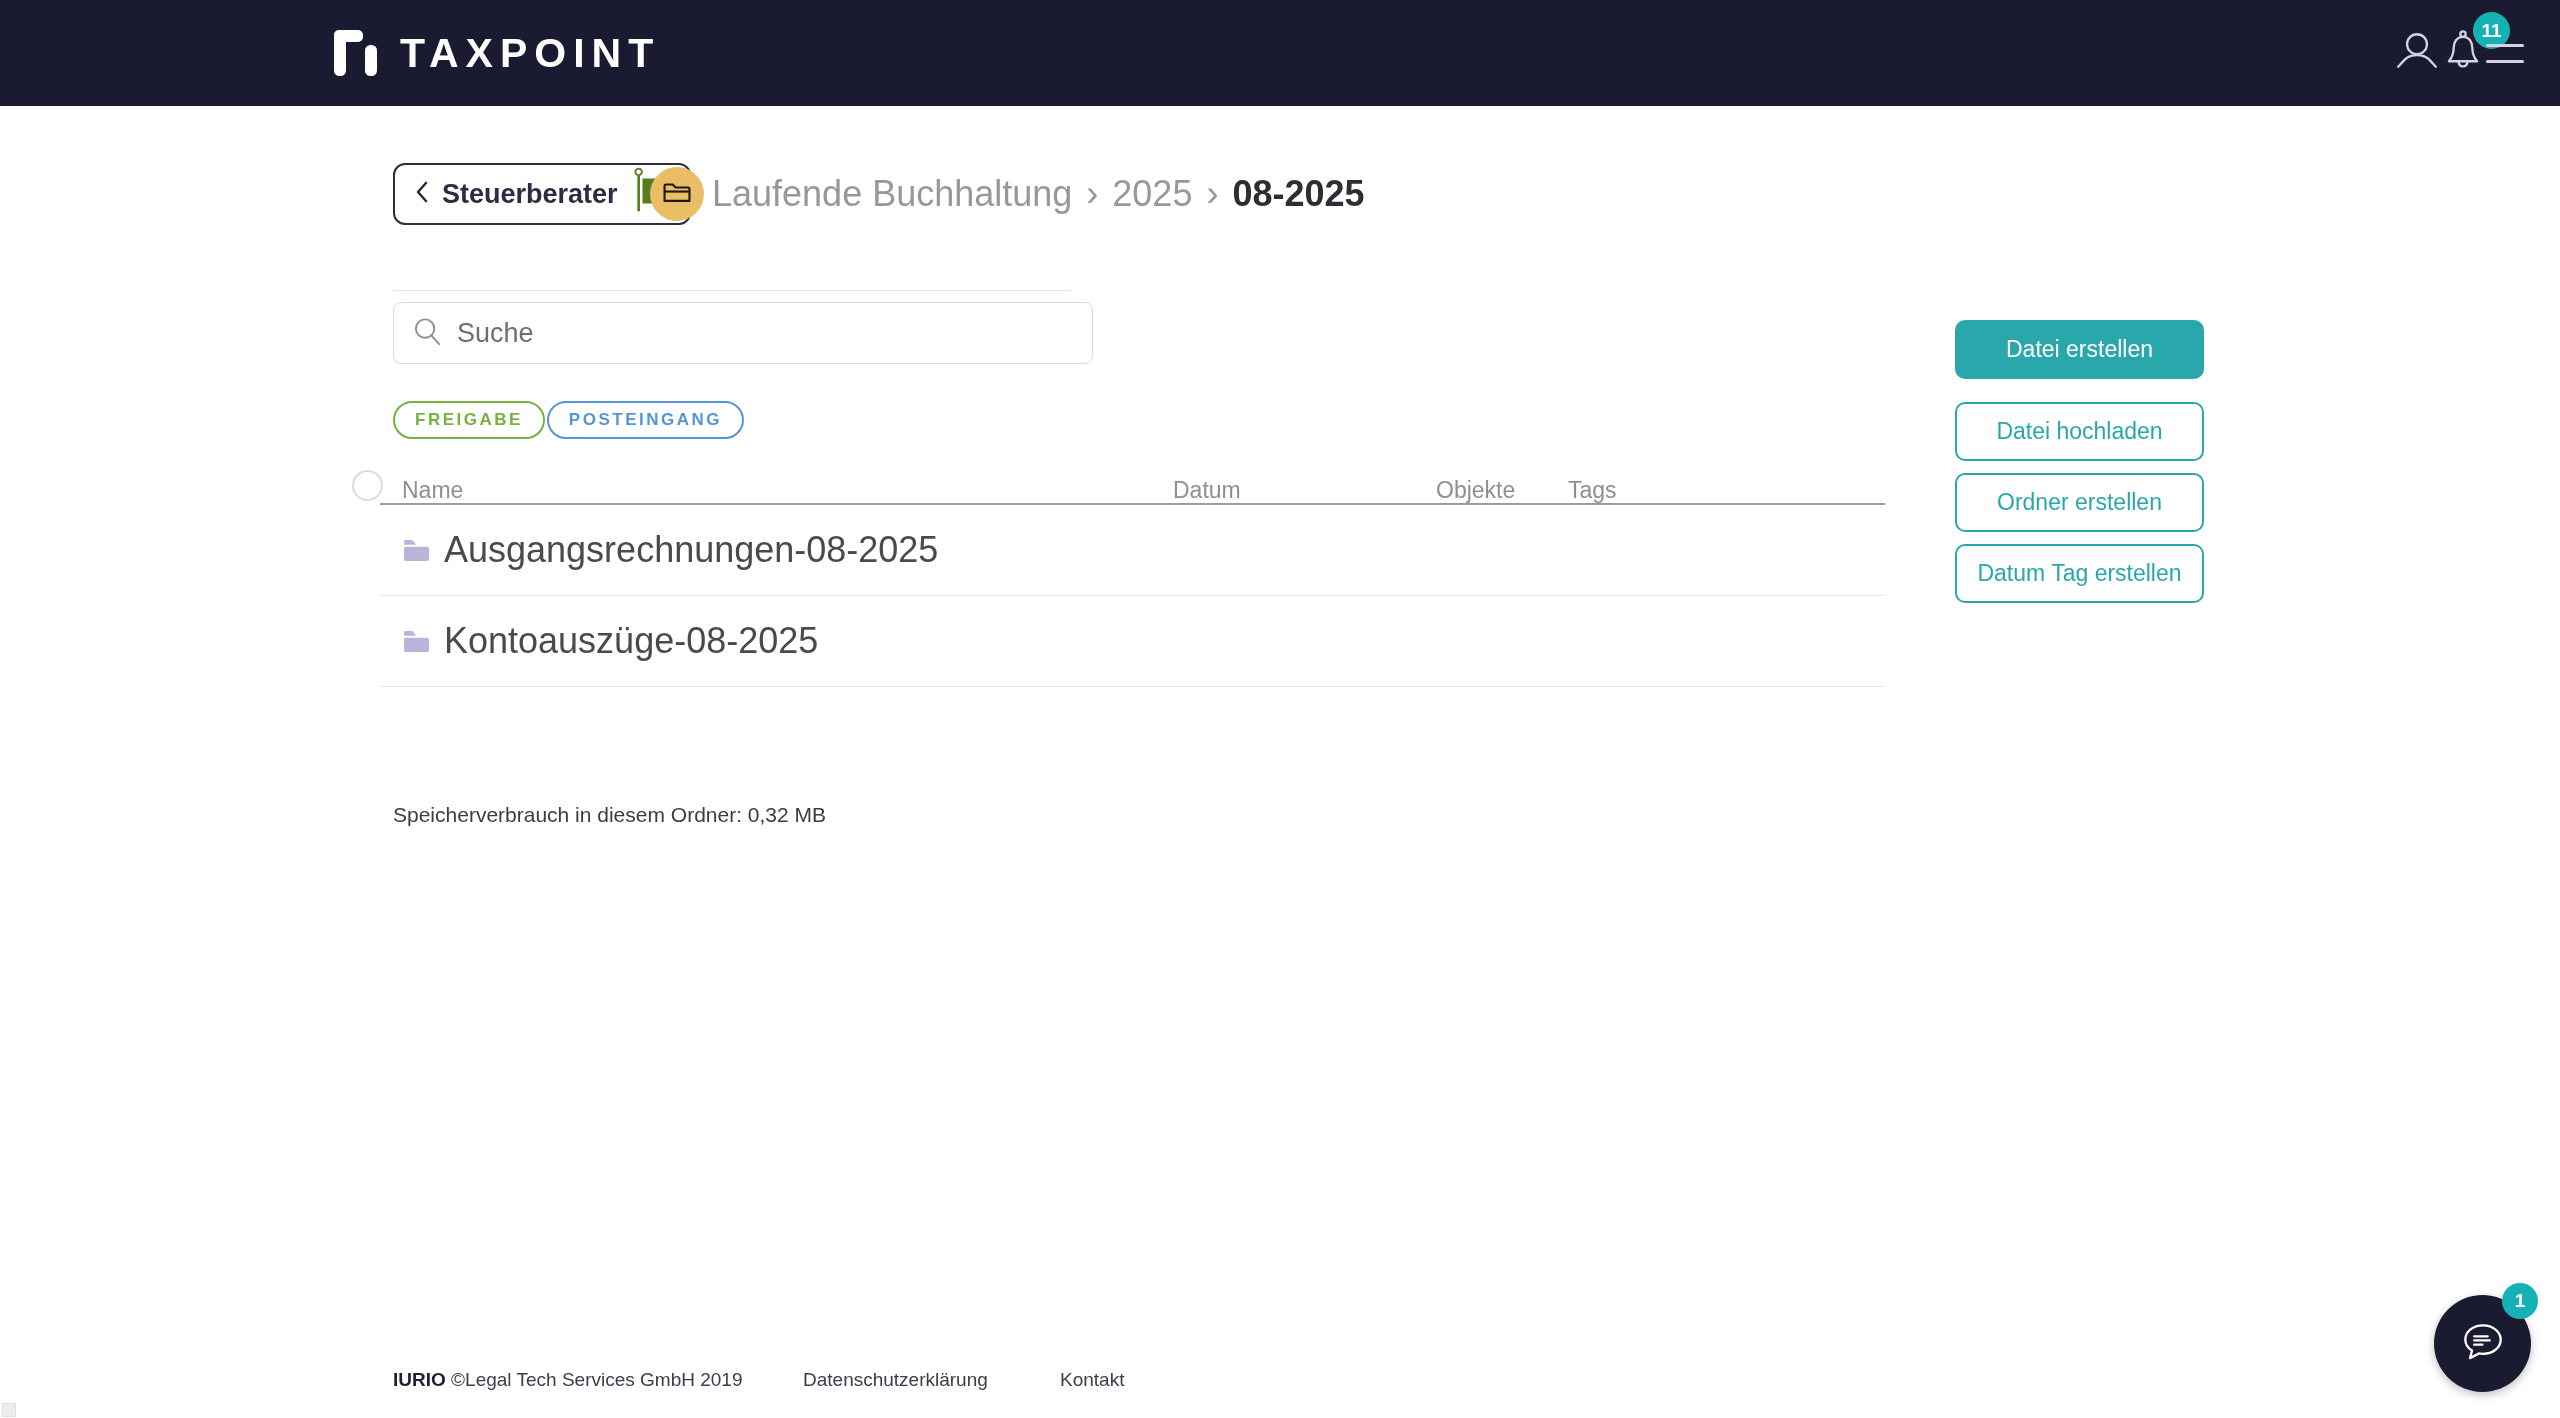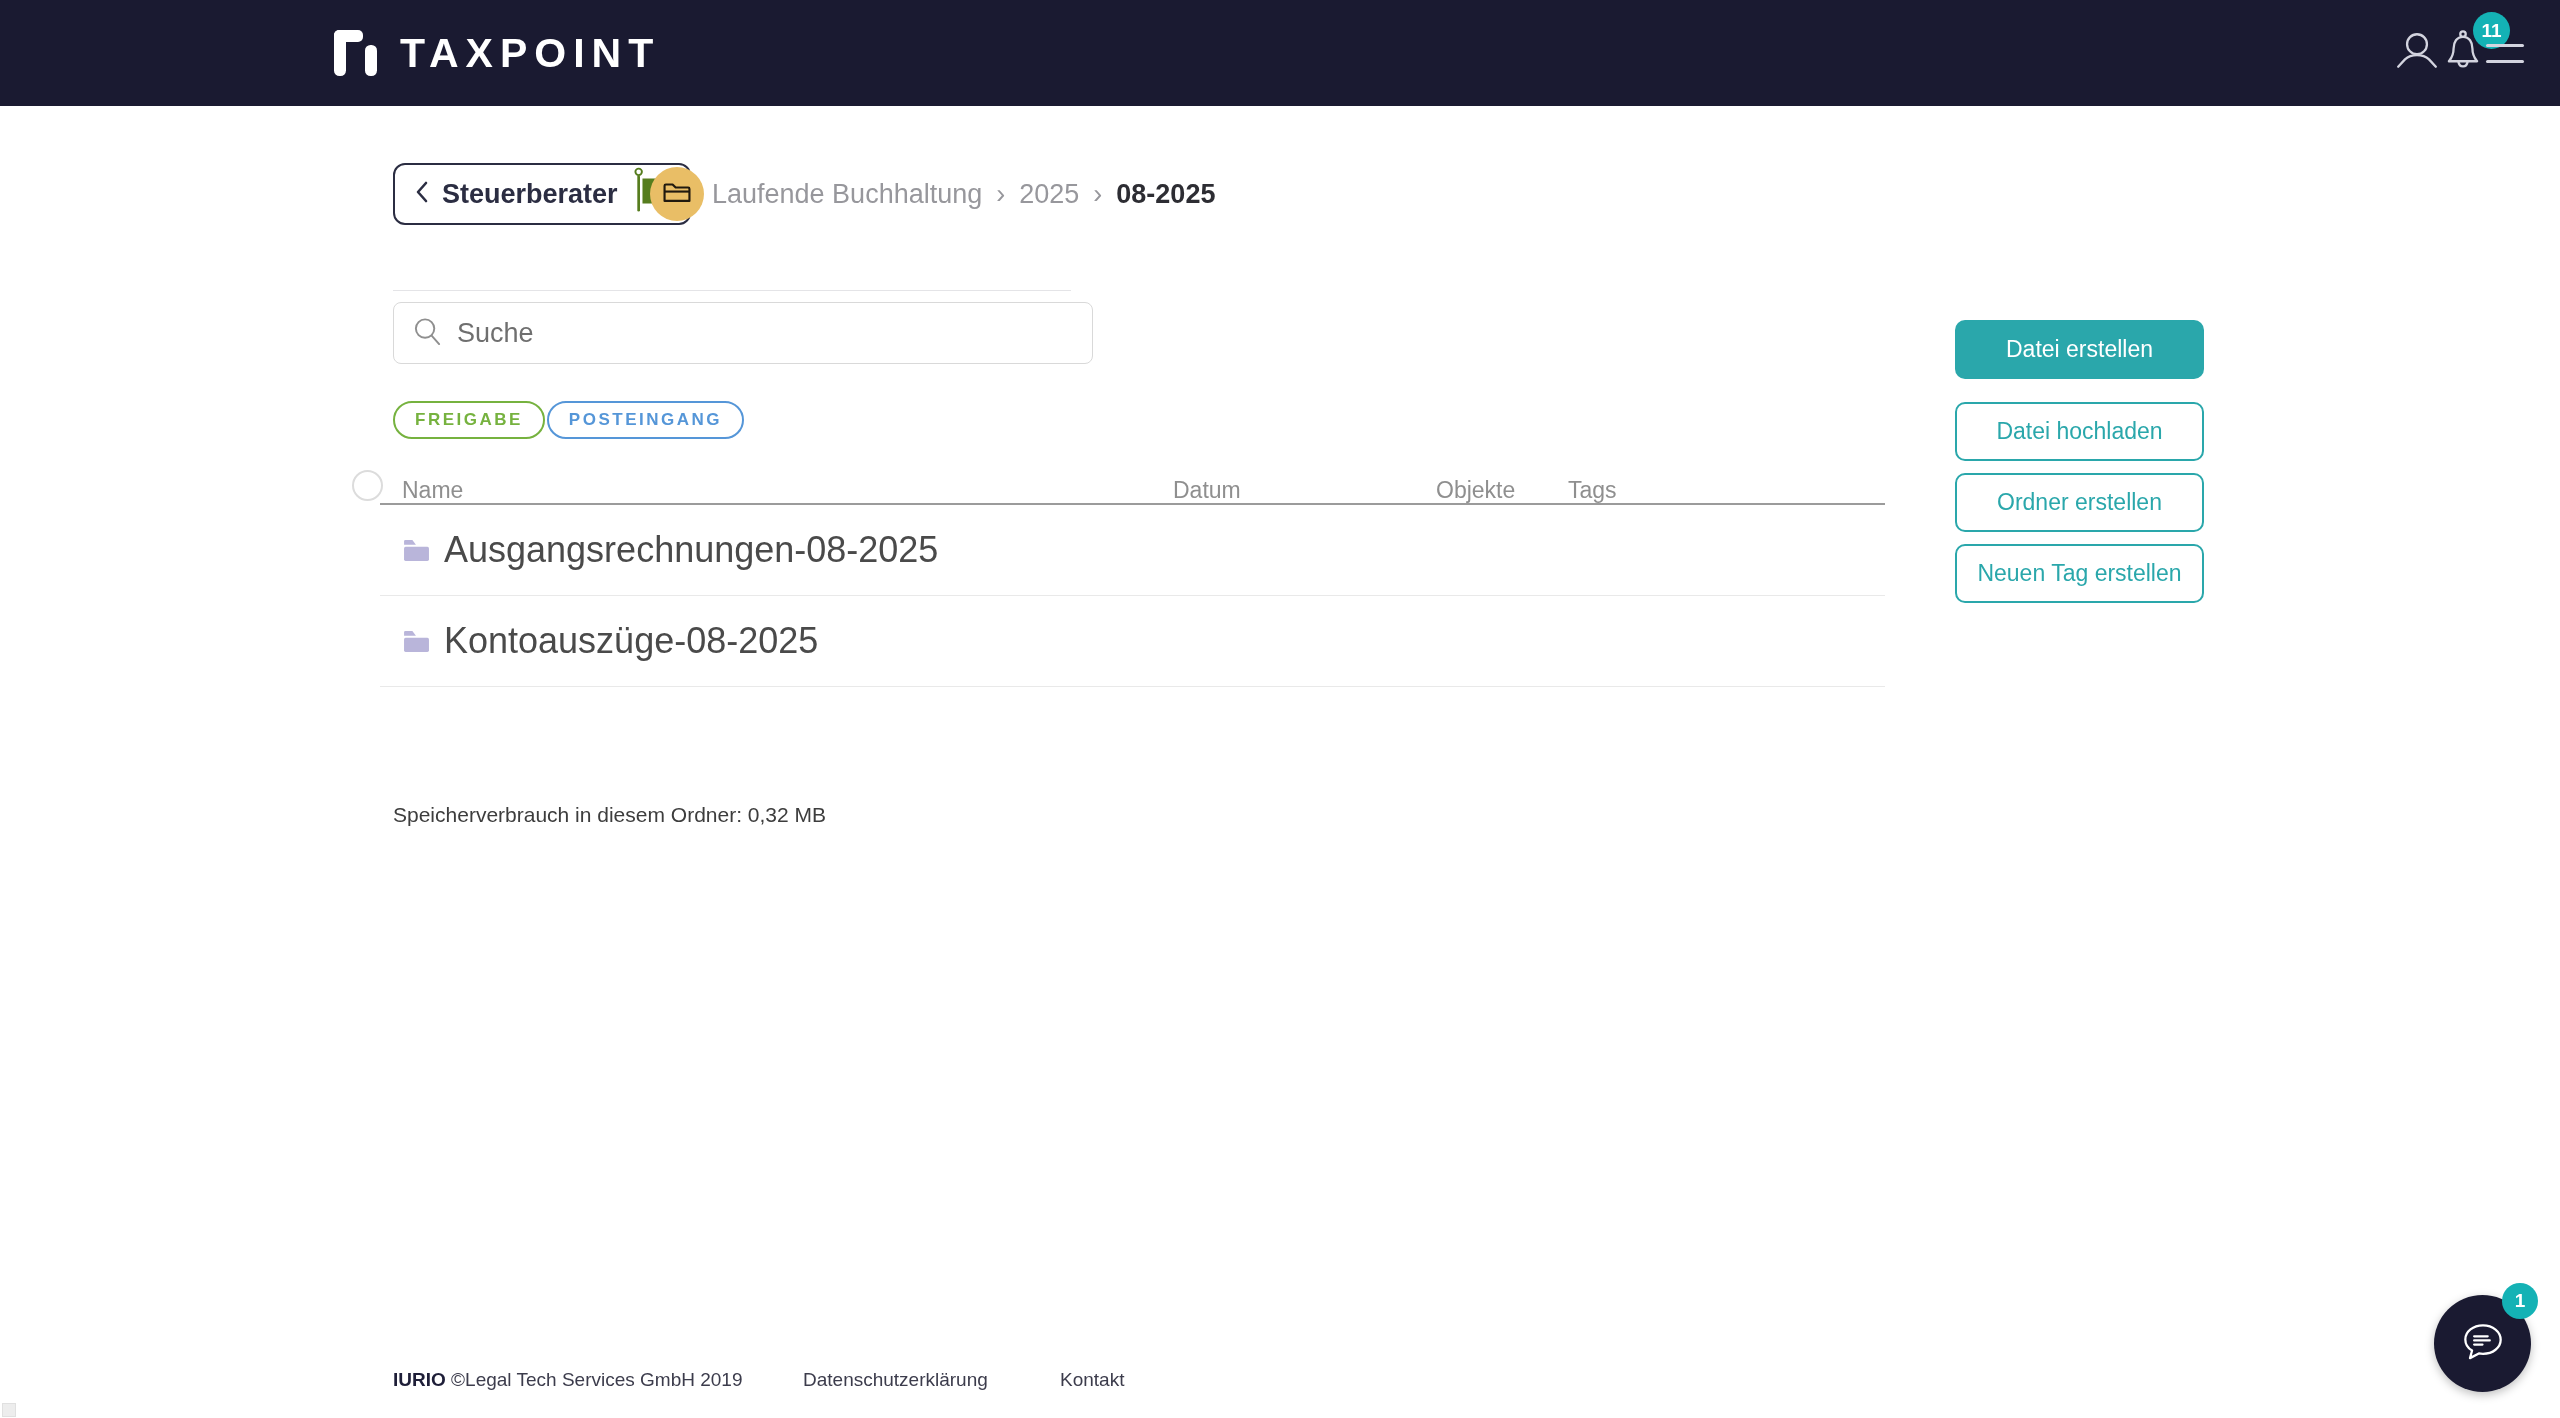--- a/index.html
+++ b/index.html
@@ -33,21 +33,21 @@
     position:absolute; left:393px; top:163px; height:62px;
     display:inline-flex; align-items:center; gap:13px;
     padding:0 14px 0 20px; background:#ffffff;
     border:2px solid #2b2d42; border-radius:12px;
     font-size:27px; font-weight:600; color:#2b2d42; cursor:pointer;
   }
   .crumb-badge {
     position:absolute; left:650px; top:167px; width:54px; height:54px; border-radius:50%;
     background:#e9be66; display:flex; align-items:center; justify-content:center;
   }
-  .breadcrumb { position:absolute; left:712px; top:163px; height:62px; display:flex; align-items:center; gap:14px; font-size:27px; }
+  .breadcrumb { position:absolute; left:712px; top:163px; height:62px; display:flex; align-items:center; gap:14px; font-size:36px; }
   .crumb-link { color:#97979c; cursor:pointer; }
   .crumb-sep { color:#97979c; }
   .crumb-current { color:#2d2d33; font-weight:700; }
 
   
   .search-divider { position:absolute; left:393px; top:290px; width:678px; height:1px; background:#e4e4e7; }
   .search-box {
     position:absolute; left:393px; top:302px; width:700px; height:62px;
     border:1px solid #d9d9d9; border-radius:8px; background:#ffffff;
     display:flex; align-items:center; padding-left:18px; gap:14px;
@@ -232,21 +232,21 @@
     <span class="row-name">Kontoauszüge-08-2025</span>
   </div>
 </div>
 
 <div class="storage-note">Speicherverbrauch in diesem Ordner: 0,32 MB</div>
 
 <div class="actions">
   <button class="action-btn action-filled">Datei erstellen</button>
   <button class="action-btn action-outline">Datei hochladen</button>
   <button class="action-btn action-outline">Ordner erstellen</button>
-  <button class="action-btn action-outline">Neuen Tag erstellen</button>
+  <button class="action-btn action-outline">Datum Tag erstellen</button>
 </div>
 
 <div class="footer-brandline">
   <span class="footer-brand">IURIO</span>
   <span>©Legal Tech Services GmbH 2019</span>
 </div>
 <div class="footer-link footer-link-privacy">Datenschutzerklärung</div>
 <div class="footer-link footer-link-contact">Kontakt</div>
 
 <div class="chat-fab">

